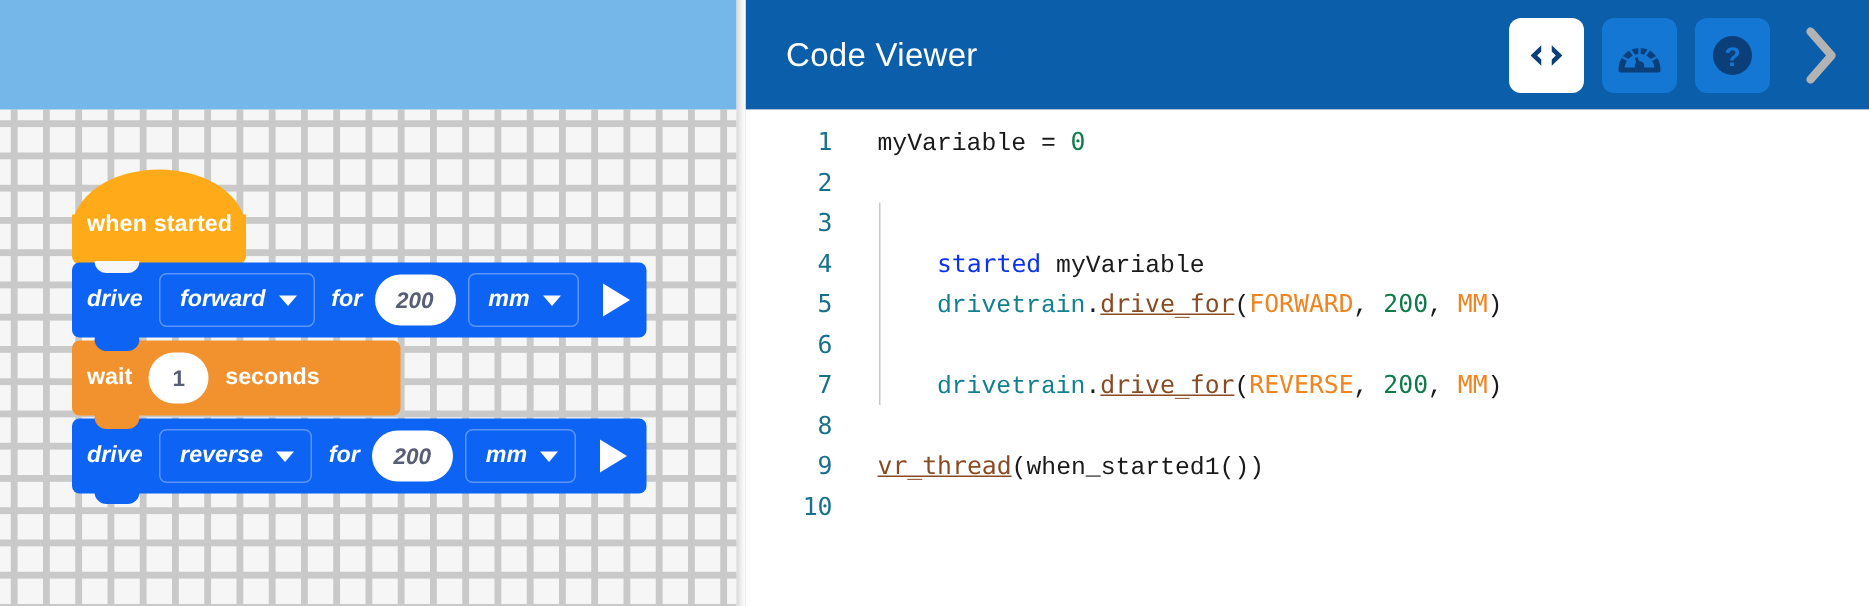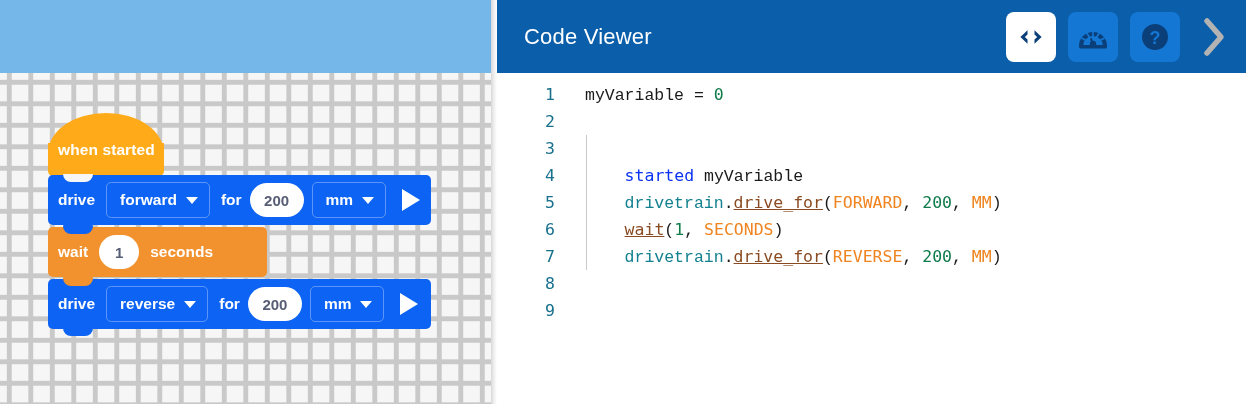--- a/index.html
+++ b/index.html
@@ -111,21 +111,21 @@
     position: relative;
     width: 383px;
     height: 50px;
     border-radius: 5px;
     display: flex;
     align-items: center;
     padding: 0 0 0 10px;
     box-sizing: border-box;
     margin-bottom: 2px;
   }
-  .stmt.blue { background: #0d6efd; background: #0c63f4; }
+  .stmt.blue { background: #0d6efd; background: #0c63f4; font-style: italic; }
   .stmt.orange { background: #f2922e; width: 219px; }
   .stmt-bump {
     position: absolute;
     left: 15px; bottom: -7px;
     width: 30px; height: 8px;
     border-radius: 0 0 8px 8px;
   }
   .stmt-notch-in {
     position: absolute;
     left: 15px; top: -1px;
@@ -416,21 +416,22 @@
     </div>
 
     <div id="code-body">
       <div id="indent-guide"></div>
       <div id="code-lines">
           <div class="code-line"><span class="ln">1</span><span class="code-text"><span class="t-plain">myVariable = </span><span class="t-num">0</span></span></div>
           <div class="code-line"><span class="ln">2</span><span class="code-text"></span></div>
           <div class="code-line"><span class="ln">3</span></div>
           <div class="code-line"><span class="ln">4</span><span class="code-text"><span class="t-plain">    </span><span class="t-kw">started</span><span class="t-plain"> myVariable</span></span></div>
           <div class="code-line"><span class="ln">5</span><span class="code-text"><span class="t-plain">    </span><span class="t-obj">drivetrain</span><span class="t-plain">.</span><span class="t-fn">drive_for</span><span class="t-plain">(</span><span class="t-const">FORWARD</span><span class="t-plain">, </span><span class="t-num">200</span><span class="t-plain">, </span><span class="t-const">MM</span><span class="t-plain">)</span></span></div>
-          <div class="code-line"><span class="ln">6</span><span class="code-text"><span class="t-plain">    </span><span class="t-fn">wait</span><span class="t-plain">(</span><span class="t-num">1</span><span class="t-plain">, </span><span class="t-const">SECONDS</span><span class="t-plain">)</span></span></div>
+          <div class="code-line"><span class="ln">6</span></div>
           <div class="code-line"><span class="ln">7</span><span class="code-text"><span class="t-plain">    </span><span class="t-obj">drivetrain</span><span class="t-plain">.</span><span class="t-fn">drive_for</span><span class="t-plain">(</span><span class="t-const">REVERSE</span><span class="t-plain">, </span><span class="t-num">200</span><span class="t-plain">, </span><span class="t-const">MM</span><span class="t-plain">)</span></span></div>
           <div class="code-line"><span class="ln">8</span><span class="code-text"></span></div>
-          <div class="code-line"><span class="ln">9</span></div>
+          <div class="code-line"><span class="ln">9</span><span class="code-text"><span class="t-fn">vr_thread</span><span class="t-plain">(when_started1())</span></span></div>
+          <div class="code-line"><span class="ln">10</span><span class="code-text"></span></div>
         </div>
     </div>
 
   </div>
 </div>
 
 </body></html>

